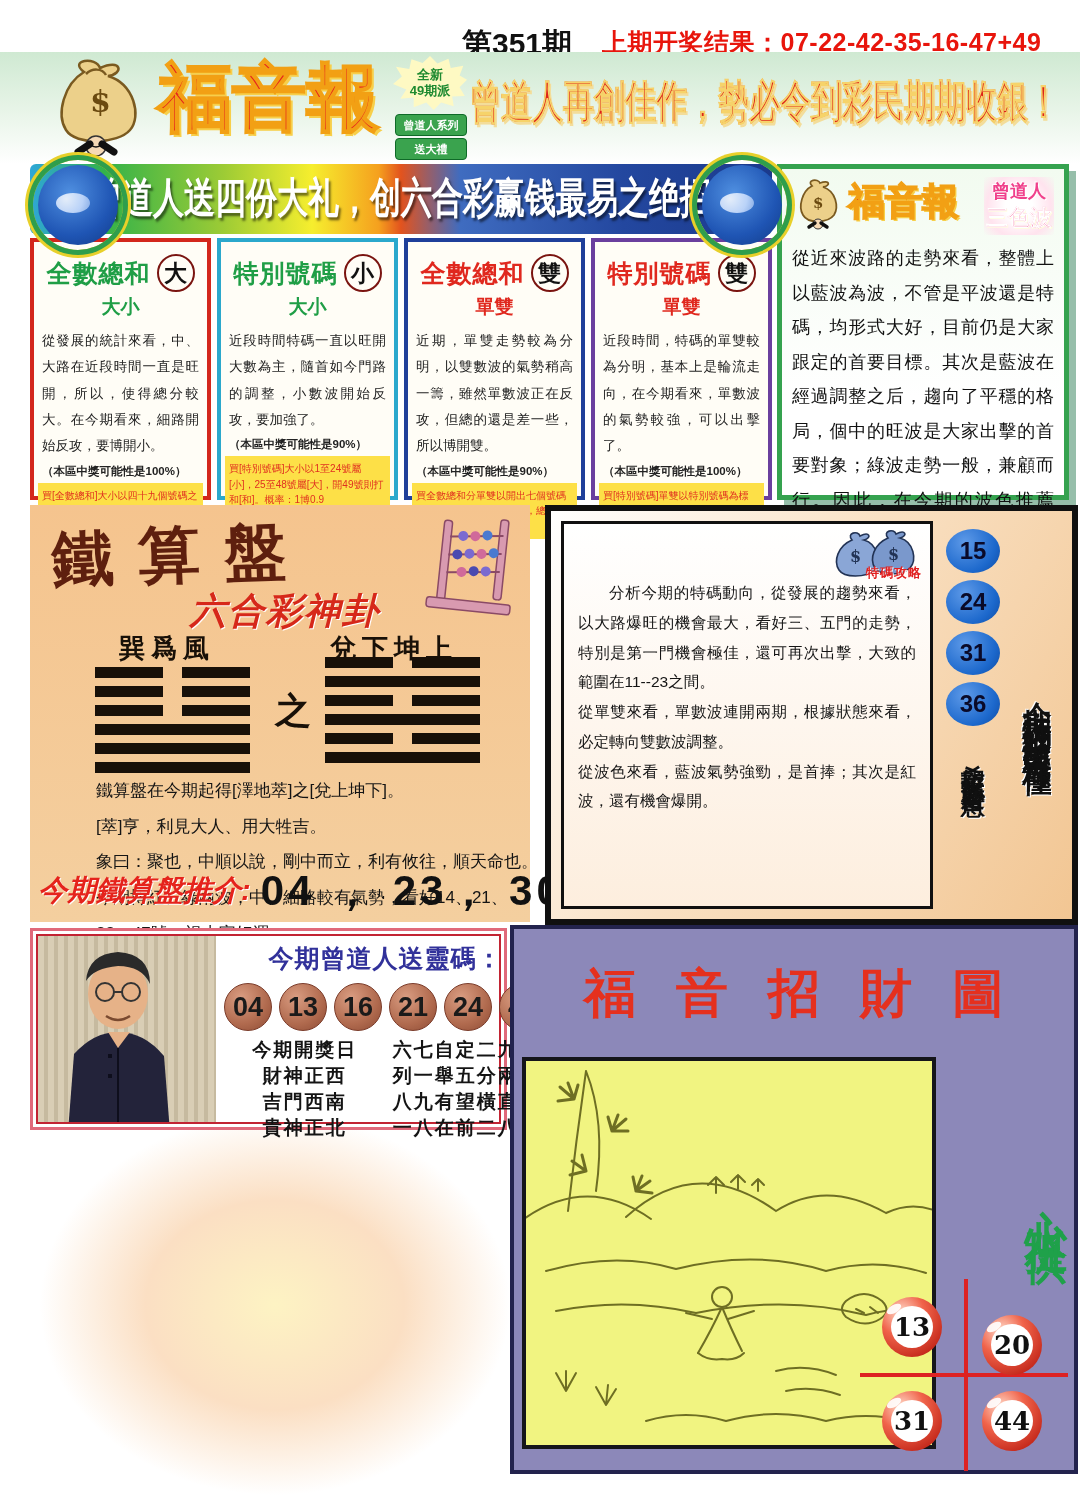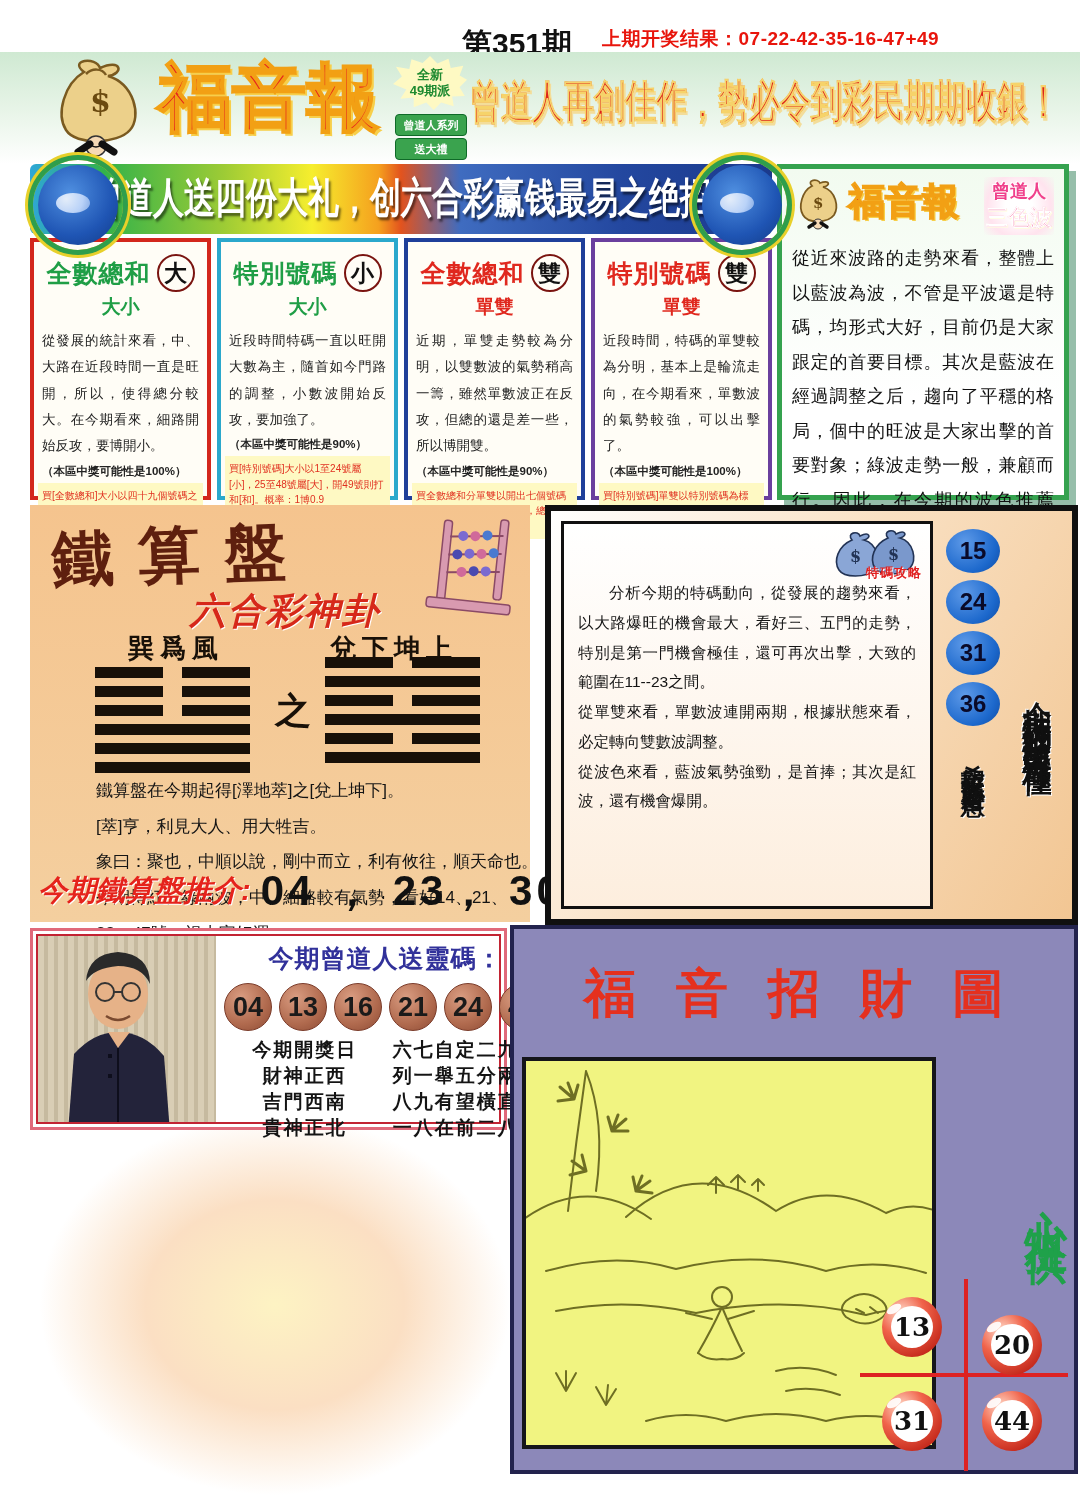--- a/index.html
+++ b/index.html
@@ -6,21 +6,21 @@
   #page{position:relative;width:1080px;height:1506px;background:#ffffff;overflow:hidden;
         font-family:"Liberation Sans","DejaVu Sans",sans-serif;}
   .abs{position:absolute;}
 
   
   #blob{left:40px;top:1115px;width:470px;height:380px;z-index:0;border-radius:50%;
         background:radial-gradient(closest-side,#fdf3c3 0%,#fbdfc3 55%,rgba(255,255,255,0) 100%);}
 
   
   #issue{left:462px;top:24px;font-size:30px;font-weight:bold;color:#111;}
-  #lastres{left:602px;top:26px;font-size:19px;font-weight:bold;color:#e8150c;letter-spacing:.5px;}
+  #lastres{left:602px;top:26px;font-size:25px;font-weight:bold;color:#e8150c;letter-spacing:.5px;}
 
   
   #masthead{left:0;top:52px;width:1080px;height:112px;
             background:linear-gradient(180deg,#cfe9d2 0%,#e9f5e9 55%,#ffffff 100%);z-index:1;}
   #bagLogo{left:38px;top:54px;width:118px;height:108px;z-index:2;}
   #logoTitle{left:158px;top:60px;font-size:74px;font-weight:bold;color:#e6261c;line-height:1;
              -webkit-text-stroke:2px #f2a014;text-shadow:3px 3px 0 #f7cf4a;z-index:2;font-family:"DejaVu Serif",serif;}
   #badge{left:393px;top:56px;width:74px;height:54px;background:#fef9c3;z-index:2;
          clip-path:polygon(50% 0,60% 14%,75% 5%,78% 22%,95% 18%,90% 36%,100% 44%,90% 58%,97% 74%,80% 75%,82% 93%,65% 86%,55% 100%,45% 86%,28% 95%,28% 77%,10% 79%,18% 62%,0 52%,12% 38%,4% 20%,22% 24%,25% 6%,40% 13%);
          display:flex;flex-direction:column;align-items:center;justify-content:center;}
@@ -51,21 +51,21 @@
   #tiprow{left:30px;top:238px;width:742px;height:262px;display:flex;gap:6px;z-index:1;}
   .tip{flex:1;background:#fffdf6;border:4px solid #000;display:flex;flex-direction:column;
        padding:10px 8px 4px 8px;box-sizing:border-box;}
   .tip .hdr{display:flex;align-items:center;justify-content:center;gap:6px;margin-top:2px;}
   .tip .t{font-size:25px;font-weight:bold;letter-spacing:1px;}
   .tip .circ{width:34px;height:34px;border:2.5px solid #7a1410;border-radius:50%;color:#111;
              font-size:23px;font-weight:bold;display:flex;align-items:center;justify-content:center;flex:none;}
   .tip .sub{text-align:center;font-size:19px;font-weight:bold;margin-top:2px;}
   .tip .body{font-size:13.5px;line-height:1.95;color:#222;margin-top:8px;text-align:justify;}
   .tip .chance{font-size:11.5px;font-weight:bold;color:#222;white-space:nowrap;margin-top:auto;padding:4px 0;}
-  .tip .foot{background:#fef9c3;color:#e03020;font-size:10px;line-height:1.55;padding:5px 4px;margin:0 -4px 0 -4px;}
+  .tip .foot{background:#fde047;color:#e03020;font-size:10px;line-height:1.55;padding:5px 4px;margin:0 -4px 0 -4px;}
   .green{color:#1f9e46;} .red{color:#e0281e;}
 
   
   #wave{left:777px;top:164px;width:292px;height:336px;background:linear-gradient(180deg,#f2fbf0,#ffffff 70%);
         border:5px solid #35a24f;box-shadow:7px 7px 0 rgba(45,125,85,.5);z-index:1;
         padding:8px 10px;box-sizing:border-box;}
   #wave .hdr{display:flex;align-items:flex-start;gap:4px;}
   #waveBag{width:52px;height:54px;flex:none;}
   #waveLogo{font-size:37px;font-weight:bold;color:#e6261c;line-height:1.3;font-family:"DejaVu Serif",serif;
             -webkit-text-stroke:1.5px #f2a014;text-shadow:2px 2px 0 #f7cf4a;}
@@ -80,21 +80,21 @@
         display:flex;align-items:center;justify-content:center;}
 
   
   #abacus{left:30px;top:505px;width:500px;height:417px;background:linear-gradient(180deg,#f5c48e,#f4cf9f);z-index:1;}
   #abTitle{left:22px;top:8px;font-family:"DejaVu Serif",serif;font-size:62px;font-weight:bold;color:#5e1f0e;
            letter-spacing:24px;transform:rotate(-2deg);}
   #abSub{left:160px;top:82px;font-size:36px;font-weight:bold;font-style:italic;color:#d6281a;
          text-shadow:1px 1px 0 #fff;letter-spacing:2px;}
   #abIcon{left:392px;top:8px;width:100px;height:110px;}
   .hexlabel{font-size:26px;font-weight:bold;color:#181008;letter-spacing:6px;}
-  #hexLbl1{left:98px;top:126px;} #hexLbl2{left:300px;top:126px;}
+  #hexLbl1{left:89px;top:126px;} #hexLbl2{left:300px;top:126px;}
   .hex{width:155px;}
   #hex1{left:65px;top:162px;} #hex2{left:295px;top:152px;}
   .hexrow{height:11px;margin-bottom:8px;background:#181008;}
   .hexrow.broken{background:transparent;display:flex;justify-content:space-between;}
   .hexrow.broken .seg{width:44%;height:100%;background:#181008;}
   #hexZhi{left:245px;top:182px;font-size:36px;font-weight:bold;color:#181008;font-family:"DejaVu Serif",serif;}
   #abLines{left:66px;top:268px;width:445px;font-size:17px;line-height:2.1;color:#141414;}
   #abRec{left:8px;top:358px;width:488px;display:flex;align-items:center;gap:10px;}
   #abRecLbl{font-size:29px;font-weight:bold;color:#e5231c;font-style:italic;text-shadow:1px 1px 0 #fff;white-space:nowrap;}
   #abRecNums{font-size:42px;font-weight:bold;color:#111;letter-spacing:4px;white-space:nowrap;}

